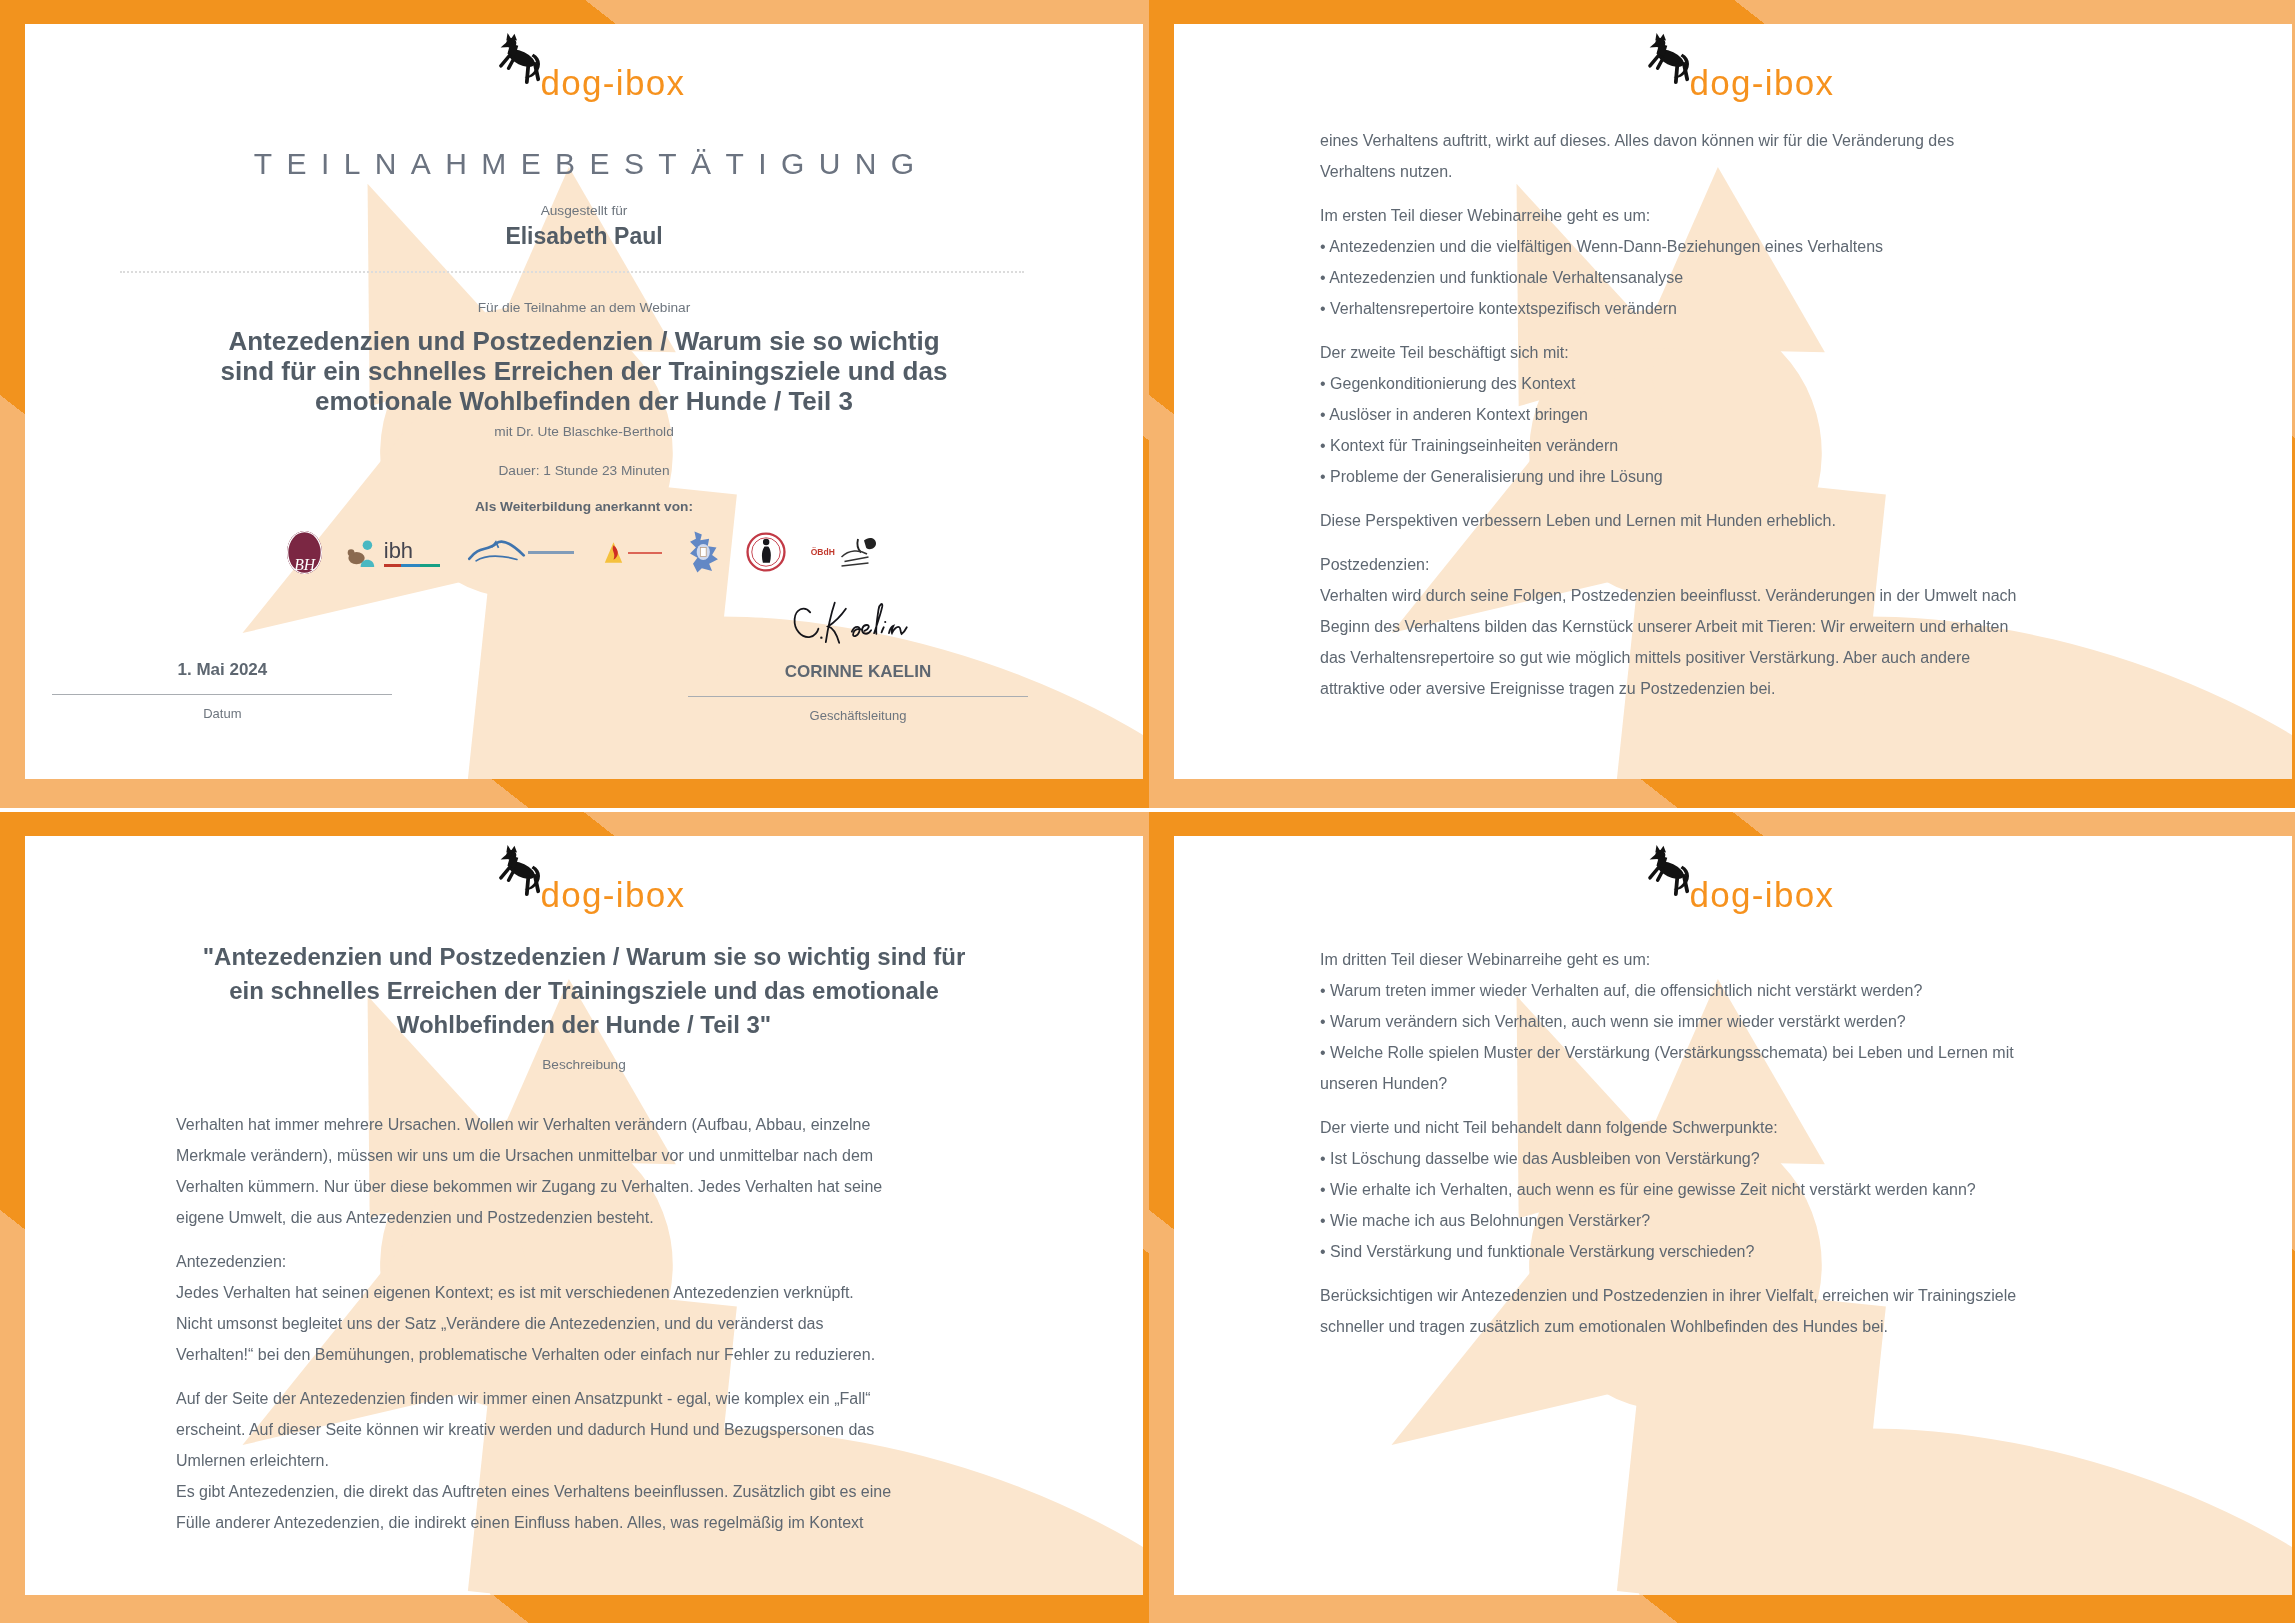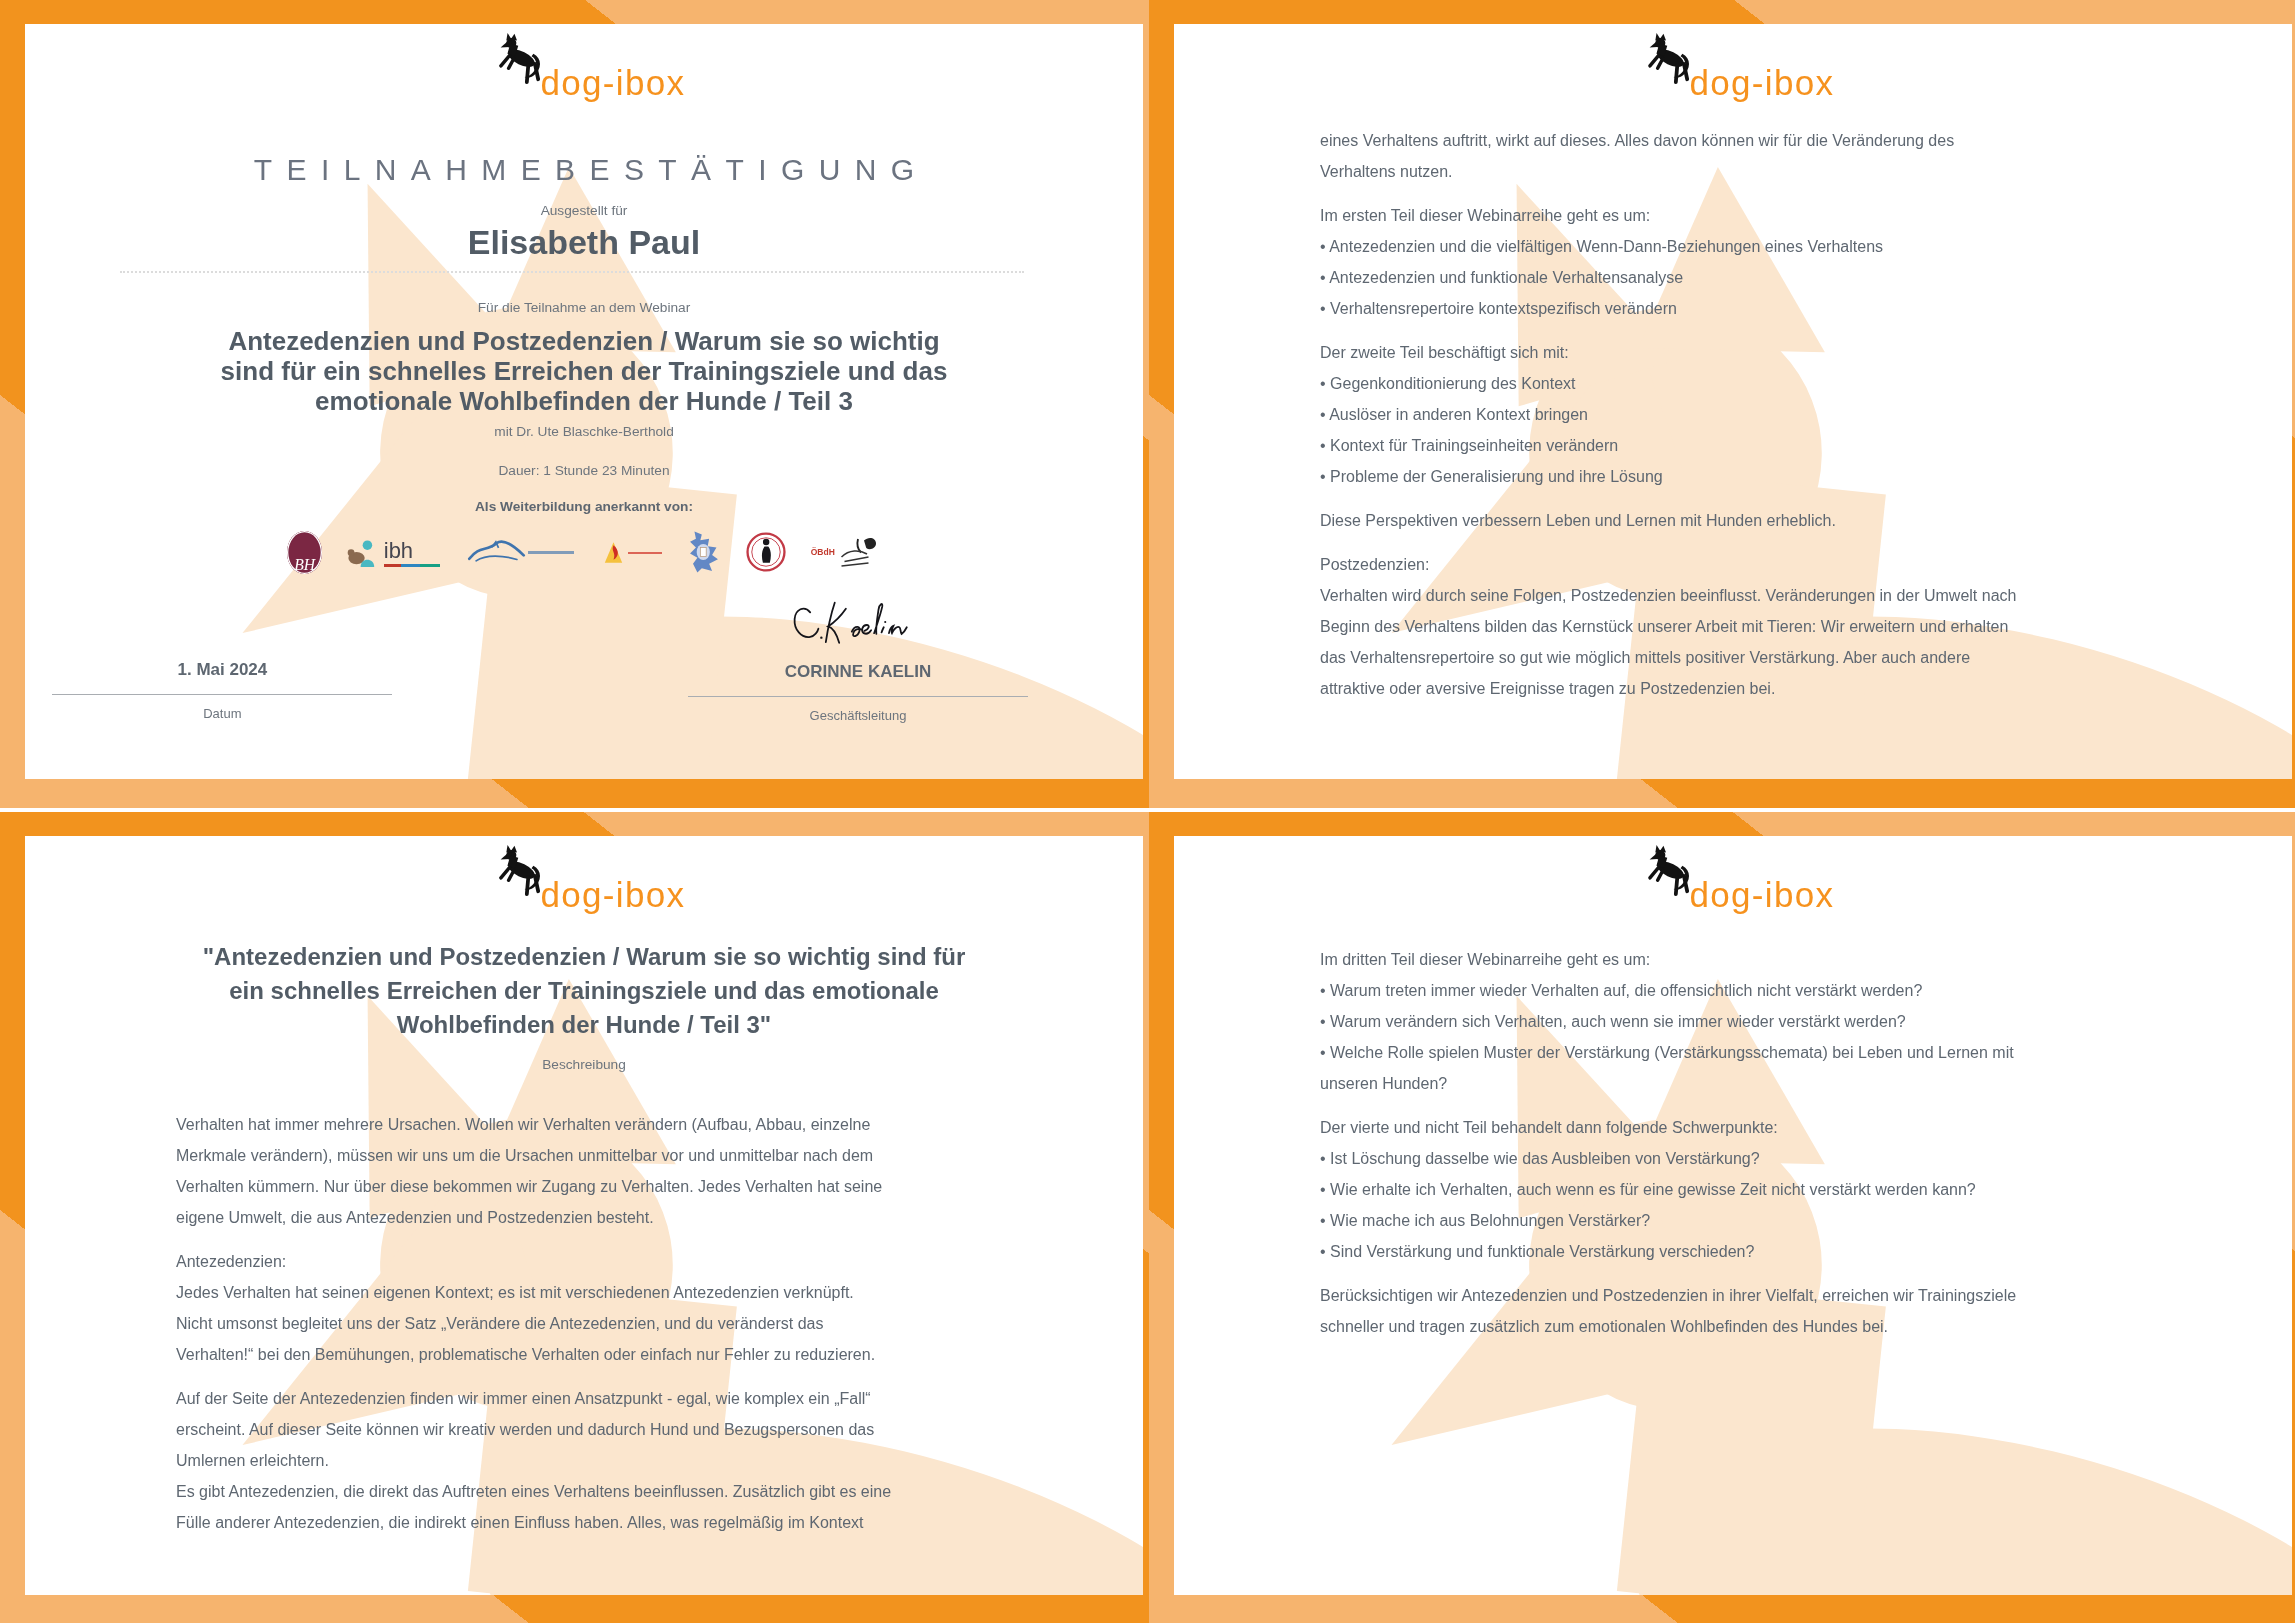--- a/index.html
+++ b/index.html
@@ -17,23 +17,23 @@
   .watermark{position:absolute;width:1829px;height:1829px;right:-496px;top:111px;
     color:var(--watermark,#FBE6CE);transform:rotate(-10deg);pointer-events:none;}
 
   
   .logoblock{position:absolute;left:0;right:0;top:6.5px;display:flex;align-items:flex-end;justify-content:center;z-index:2;}
   .logoblock .dog{width:63px;height:67px;color:#121212;margin-right:-5.2px;margin-bottom:2.6px;}
   .wordmark{font-size:35px;letter-spacing:1.3px;color:var(--brand,#F6921E);line-height:1;}
 
   .center{position:absolute;left:0;right:0;text-align:center;z-index:2;margin:0;}
   .small{font-size:13.7px;color:var(--text-light,#6D757E);font-weight:normal;}
-  .certTitle{top:123px;font-size:30px;font-weight:300;letter-spacing:14.4px;padding-left:14.4px;color:#6B7380;margin-top:6px;}
+  .certTitle{top:123px;font-size:30px;font-weight:300;letter-spacing:14.4px;padding-left:14.4px;color:#6B7380;}
   .issued{top:179px;}
-  .recipient{top:199px;font-size:34px;font-weight:bold;color:#525C66;}
+  .recipient{top:199px;font-size:23px;font-weight:bold;color:#525C66;}
   .divider{position:absolute;top:247px;left:95px;width:904px;border-top:2px dotted #DCDCDC;z-index:2;}
   .intro{top:276px;}
   .wtitle{top:302px;font-size:26px;line-height:30px;font-weight:bold;color:#525C66;}
   .presenter{top:400px;}
   .duration{top:439px;}
   .acclabel{top:475px;font-weight:bold;color:#5E6771;font-size:13.7px;}
 
   .logosrow{position:absolute;top:498px;left:0;right:0;display:flex;justify-content:center;align-items:center;gap:25px;height:60px;z-index:2;}
   .acclogo{display:flex;align-items:center;justify-content:center;}
   .bhseal{width:35px;height:43px;border-radius:50%;background:#7B2743;box-shadow:inset 0 0 0 1.3px #fff,inset 0 0 0 2.6px #7B2743;

